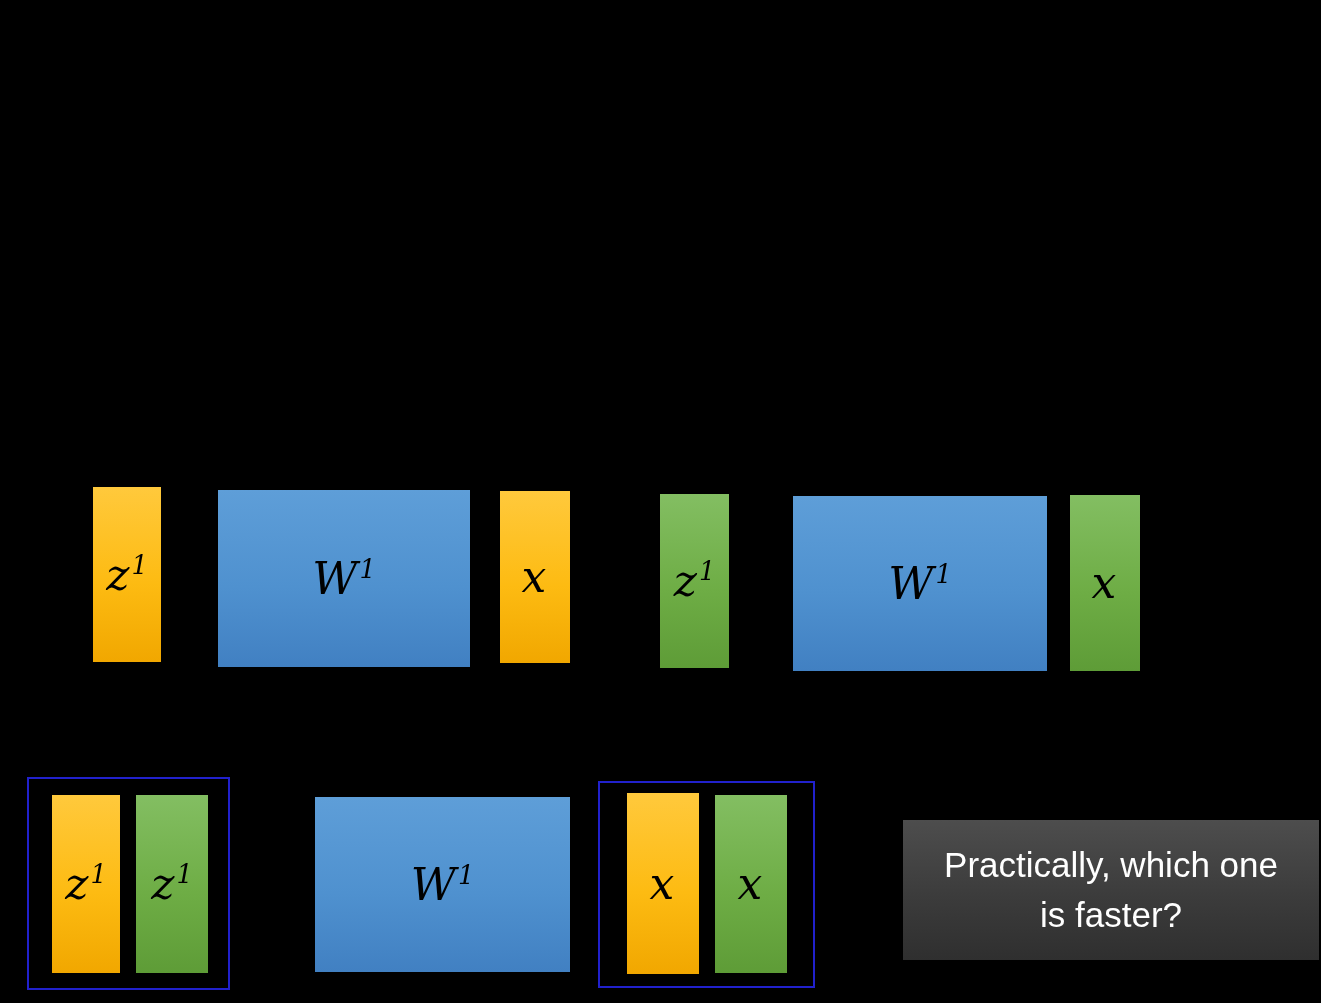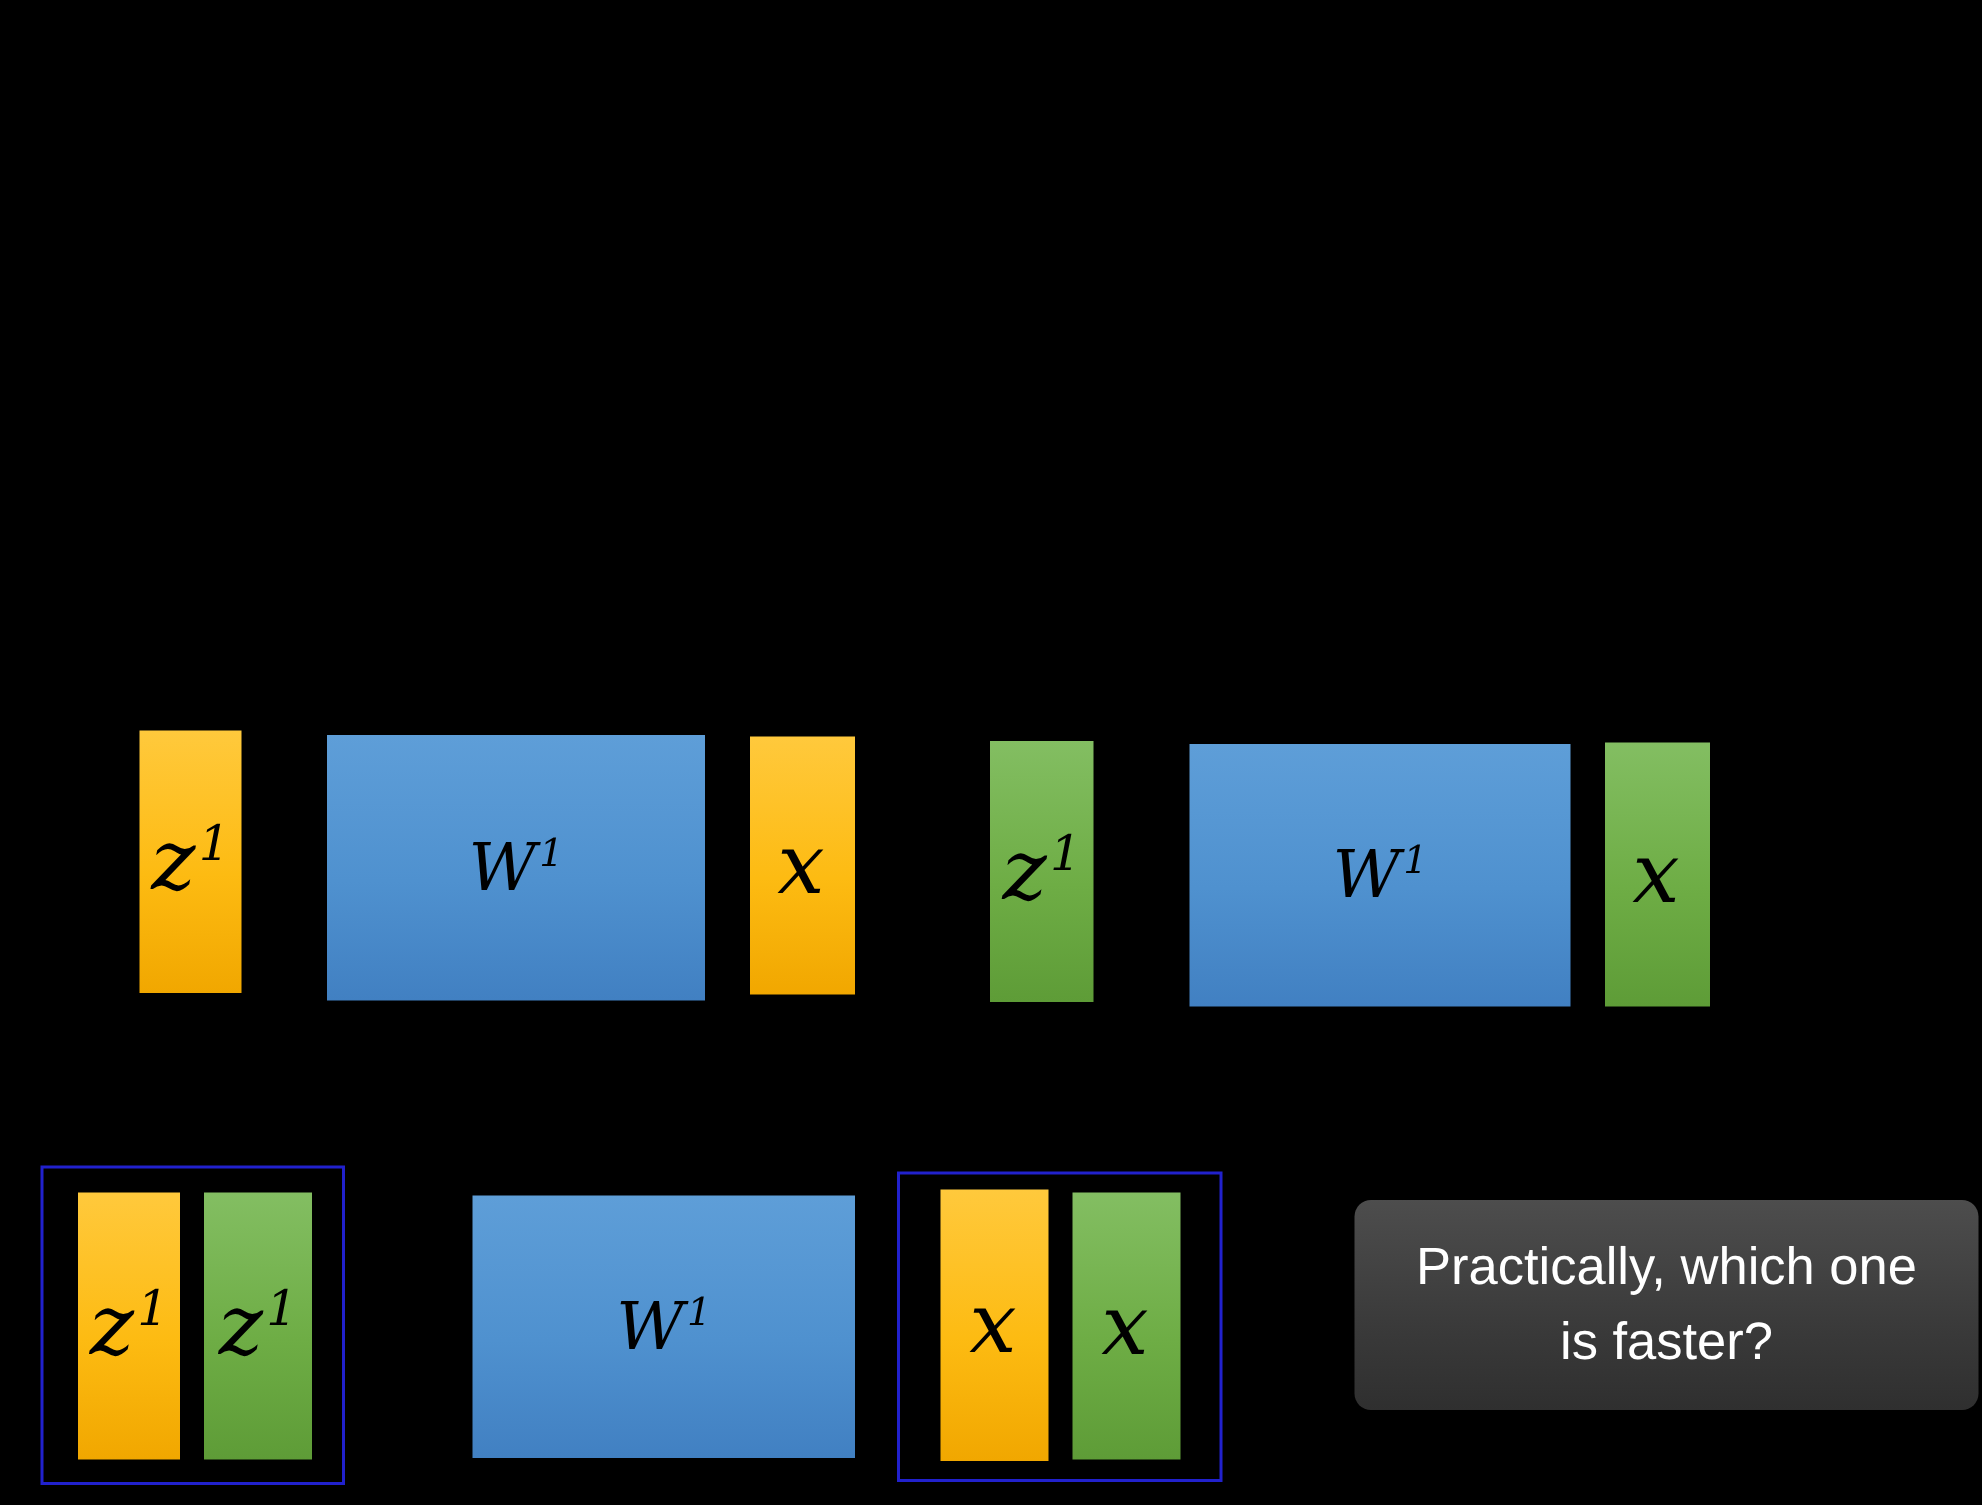--- a/index.html
+++ b/index.html
@@ -14,21 +14,21 @@
   }
   .yellow { background:linear-gradient(180deg,#ffc93c 0%,#fdbb12 55%,#f1a700 100%); }
   .green  { background:linear-gradient(180deg,#83be62 0%,#6ead45 55%,#5e9c37 100%); }
   .blue   { background:linear-gradient(180deg,#5e9ed8 0%,#4f91cf 55%,#4180c2 100%); }
 
   .math {
     font-family:"DejaVu Serif", serif; font-style:italic; color:#000;
     line-height:1;
   }
   .math sup { font-size:58%; margin-left:2px; }
-  .v-label { font-size:56px; }
+  .v-label { font-size:44px; }
   .m-label { font-size:44px; }
 
   
   .r1-b1{left:93px;top:487px;width:68px;height:175px}
   .r1-b2{left:218px;top:490px;width:252px;height:177px}
   .r1-b3{left:500px;top:491px;width:70px;height:172px}
   .r1-b4{left:660px;top:494px;width:69px;height:174px}
   .r1-b5{left:793px;top:496px;width:254px;height:175px}
   .r1-b6{left:1070px;top:495px;width:70px;height:176px}
 
@@ -36,23 +36,23 @@
   .group { position:absolute; border:2px solid #2121cd; background:transparent; }
   .grp1{left:27px;top:777px;width:203px;height:213px}
   .grp1 .bar1{left:23px;top:16px;width:68px;height:178px}
   .grp1 .bar2{left:107px;top:16px;width:72px;height:178px}
   .r2-m{left:315px;top:797px;width:255px;height:175px}
   .grp2{left:598px;top:781px;width:217px;height:207px}
   .grp2 .bar1{left:27px;top:10px;width:72px;height:181px}
   .grp2 .bar2{left:115px;top:12px;width:72px;height:178px}
 
   .caption {
-    position:absolute; left:903px; top:800px; width:416px; height:140px;
+    position:absolute; left:903px; top:820px; width:416px; height:140px;
     background:linear-gradient(180deg,#4d4d4d 0%,#3a3a3a 60%,#2f2f2f 100%);
-    border-radius:11px;
+    border-radius:0;
     display:flex; align-items:center; justify-content:center;
     padding:0 28px;
   }
   .caption-text {
     color:#ffffff; font-size:35px; line-height:1.42; text-align:center;
   }
 </style>
 </head>
 <body>
 

